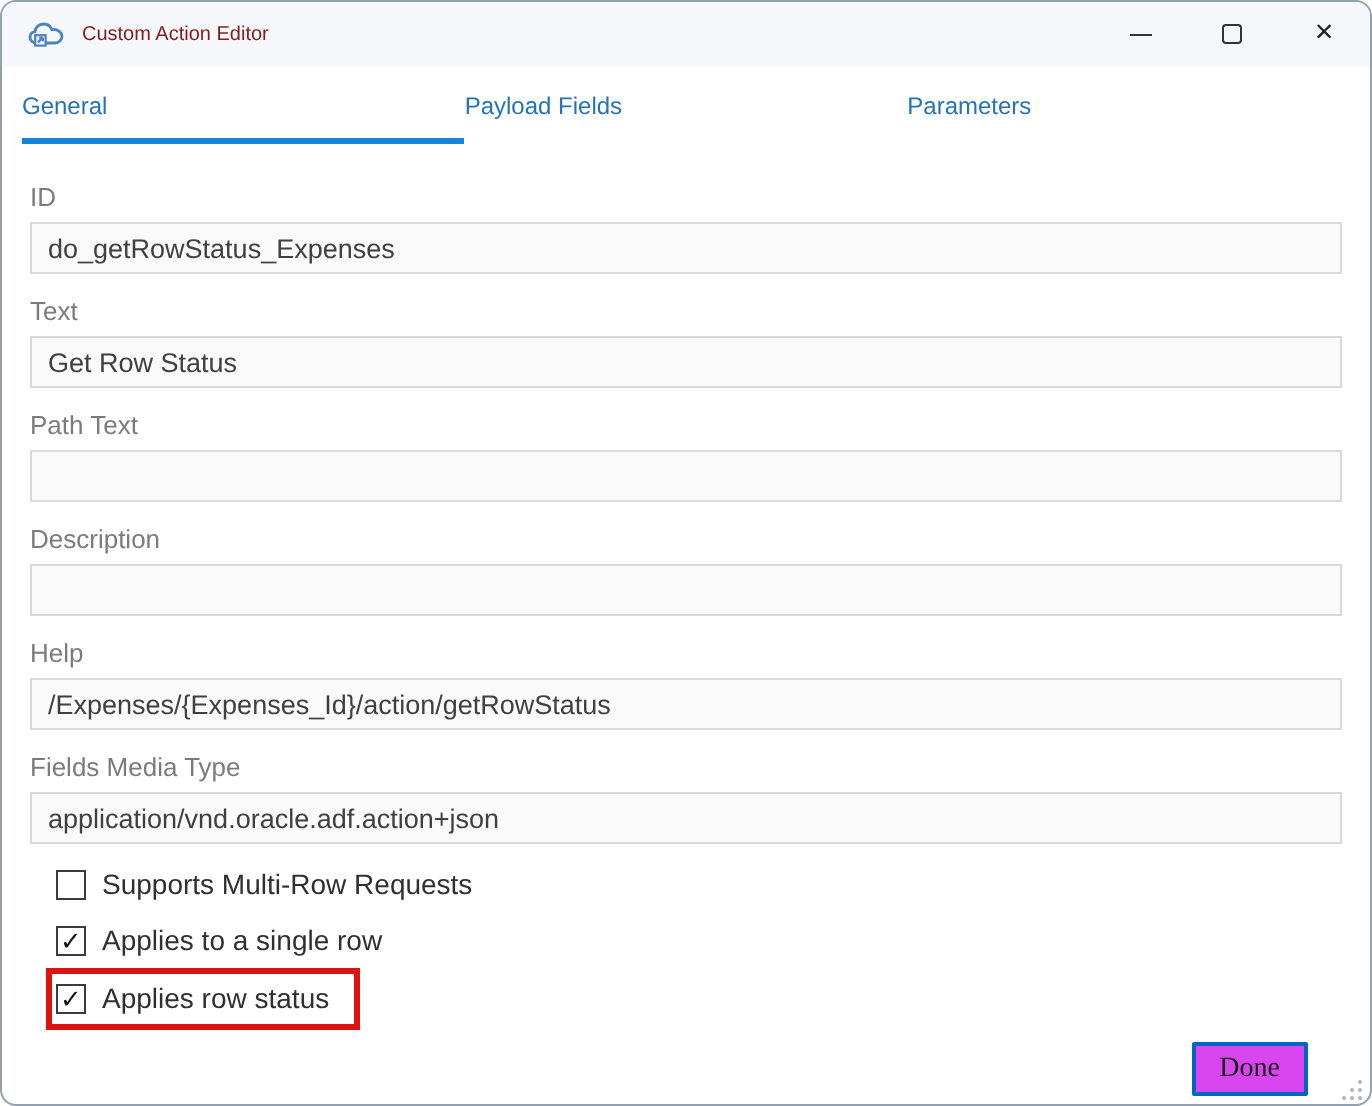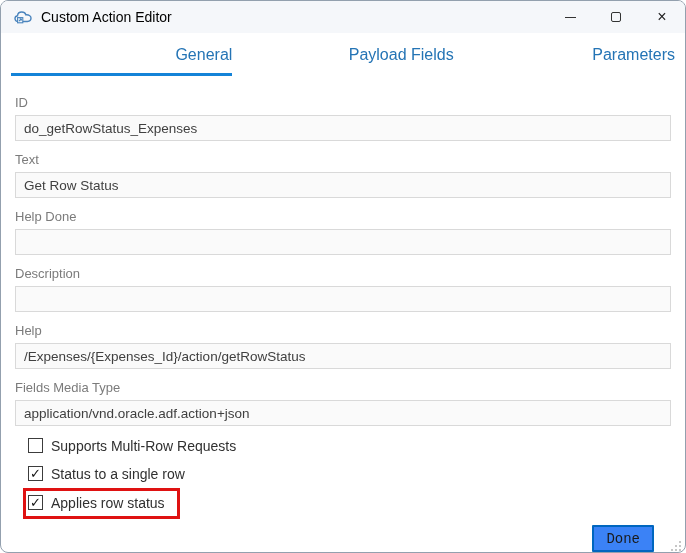--- a/index.html
+++ b/index.html
@@ -32,42 +32,42 @@
   .titlebar{
     height:32px;flex:0 0 32px;
     background:var(--titlebar-bg);
     display:flex;align-items:center;
   }
   .titlebar .app-icon{
     width:20px;height:20px;margin:0 8px 0 12px;
     display:flex;align-items:center;justify-content:center;
   }
   .titlebar .title{
-    font-size:14px;color:#000000;
+    font-size:10px;color:#7f1d1d;
   }
   .titlebar .controls{
     margin-left:auto;display:flex;height:100%;
   }
   .ctrl{
     width:46px;height:100%;
     display:flex;align-items:center;justify-content:center;
     cursor:default;background:transparent;border:none;
   }
   .min-glyph{display:block;width:11px;border-top:1px solid #333;}
   .max-glyph{display:block;width:10px;height:10px;border:1px solid #333;border-radius:2px;}
   .close-glyph{font-size:16px;line-height:16px;color:#222;font-weight:400;}
   
   .tabbar{
     margin:13px 10px 0 10px;
     display:flex;
   }
   .tab{
     flex:1 1 0;
-    text-align:right;
-    font-size:16px;
+    text-align:left;
+    font-size:12px;
     color:var(--tab-text);
     padding-bottom:9px;
     border-bottom:3px solid transparent;
     cursor:pointer;
     background:none;
   }
   .tab.active{border-bottom-color:var(--tab-underline);}
   
   .content{
     flex:1 1 auto;
@@ -86,21 +86,21 @@
     width:100%;height:26px;
     background:var(--input-bg);
     border:1px solid var(--input-border);
     font-family:"Liberation Sans","DejaVu Sans",sans-serif;
     font-size:13.5px;color:#404040;
     padding:0 8px;
     outline:none;
   }
   
   .checkbox-row{
-    display:flex;align-items:flex-start;
+    display:flex;align-items:flex-end;
     margin:12px 0 0 13px;
   }
   .checkbox-row .box{
     width:15px;height:15px;flex:0 0 15px;
     border:1px solid #3c3c3c;
     background:#fff;
     display:flex;align-items:center;justify-content:center;
     font-size:13px;font-weight:bold;color:#111;
     line-height:15px;
     cursor:pointer;
@@ -118,24 +118,24 @@
     padding:4px 12px 5px 2px;
   }
   .highlight-wrap .checkbox-row{margin:0;}
   
   .footer{
     margin:6px 17px 0 0;
     display:flex;justify-content:flex-end;
   }
   .done-btn{
     min-width:52px;height:27px;
-    background:#3b82f6;
+    background:#d946ef;
     border:2px solid var(--button-border);
     border-radius:1px;
-    font-family:Liberation Mono, monospace;
+    font-family:Liberation Serif, serif;
     font-size:14px;color:#1a1a1a;
     padding:0 12px;
     cursor:pointer;
   }
   .resize-grip{
     position:absolute;right:3px;bottom:2px;
     width:12px;height:12px;
   }
 </style>
 </head>
@@ -172,40 +172,40 @@
   </div>
 
   <div class="content">
 
     <div class="field-label first">ID</div>
     <input class="field-input" type="text" value="do_getRowStatus_Expenses" style="">
 
     <div class="field-label">Text</div>
     <input class="field-input" type="text" value="Get Row Status" style="">
 
-    <div class="field-label">Help Done</div>
+    <div class="field-label">Path Text</div>
     <input class="field-input" type="text" value="" style="">
 
     <div class="field-label">Description</div>
     <input class="field-input" type="text" value="" style="">
 
     <div class="field-label">Help</div>
     <input class="field-input" type="text" value="/Expenses/{Expenses_Id}/action/getRowStatus" style="">
 
     <div class="field-label">Fields Media Type</div>
     <input class="field-input" type="text" value="application/vnd.oracle.adf.action+json" style="">
 
     <div class="checkbox-row">
       <span class="box"></span>
       <span class="cb-label">Supports Multi-Row Requests</span>
     </div>
 
     <div class="checkbox-row">
       <span class="box">✓</span>
-      <span class="cb-label">Status to a single row</span>
+      <span class="cb-label">Applies to a single row</span>
     </div>
 
     <div class="highlight-wrap">
       <div class="checkbox-row">
         <span class="box">✓</span>
         <span class="cb-label">Applies row status</span>
       </div>
     </div>
 
     <div class="footer">

